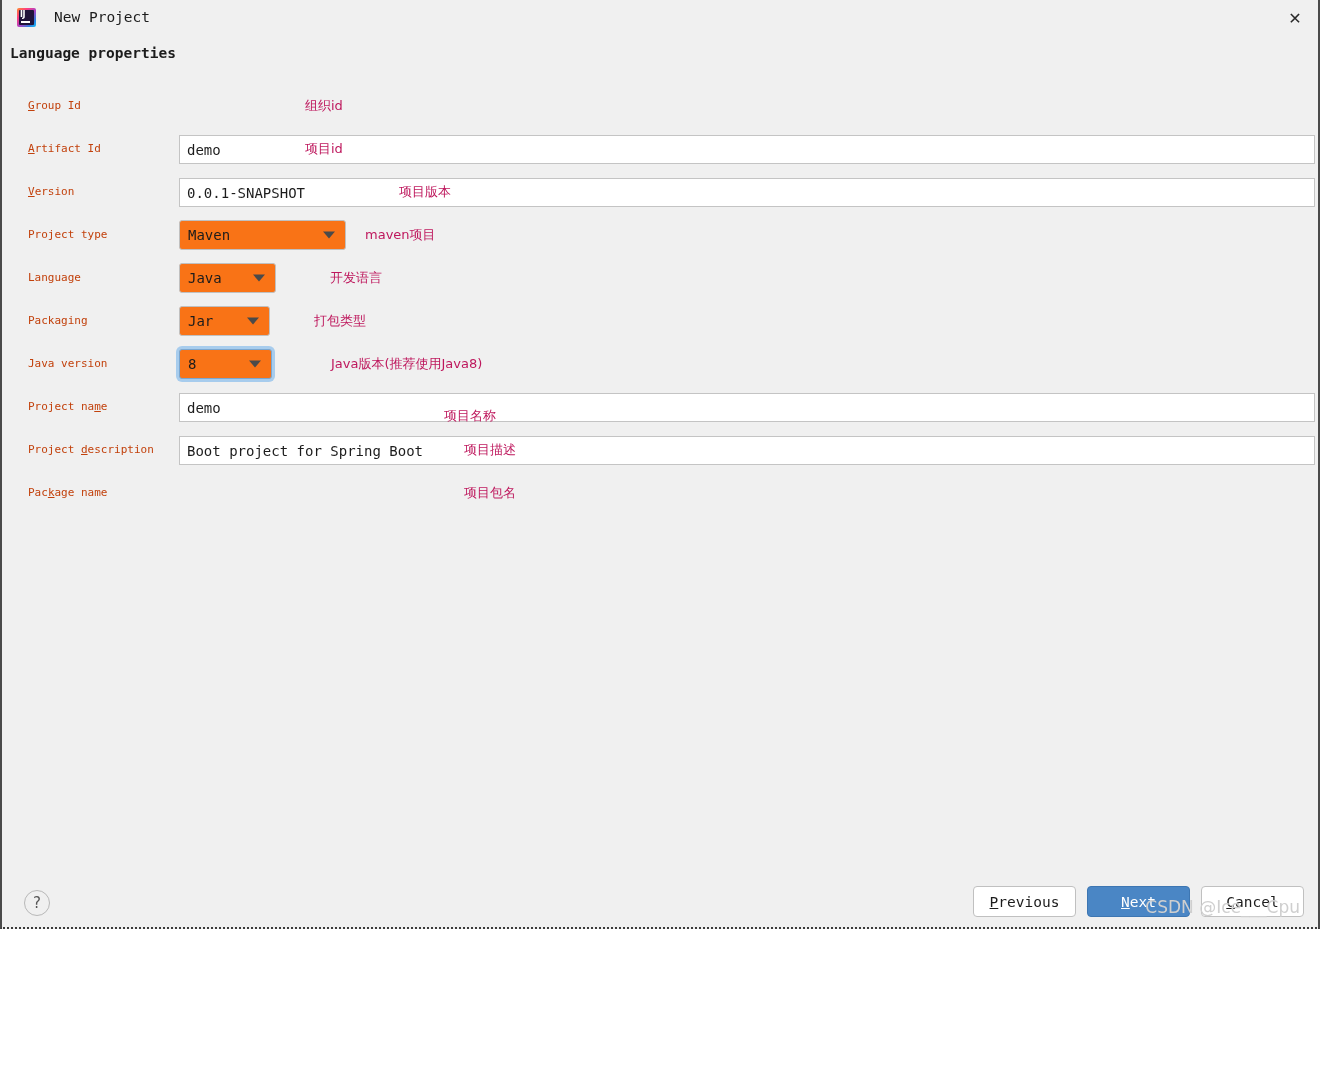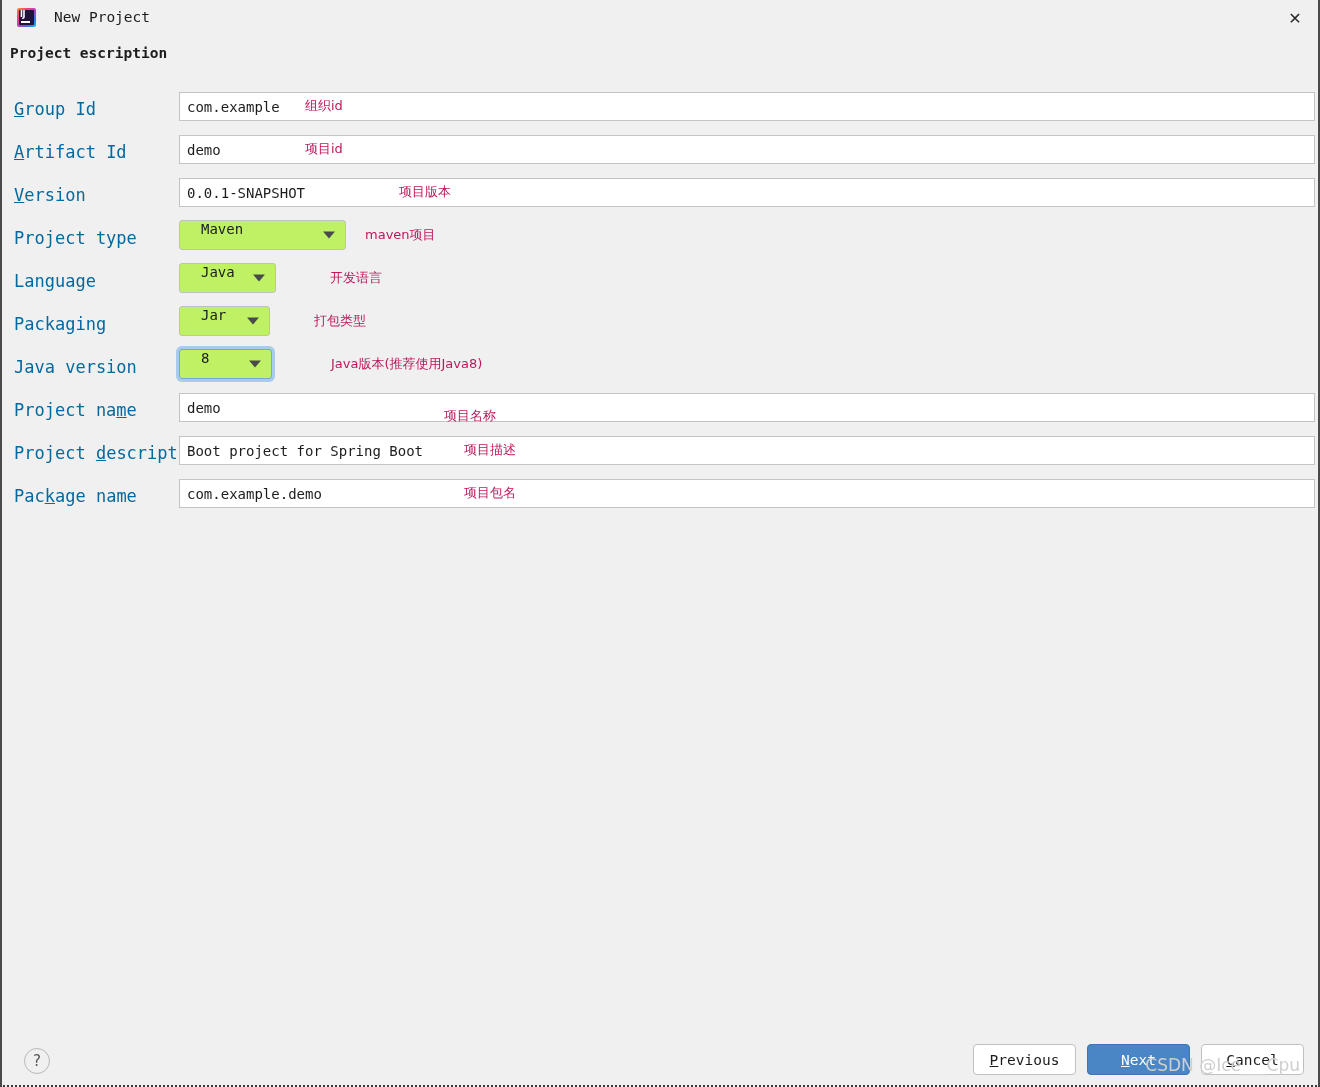--- a/index.html
+++ b/index.html
@@ -3,21 +3,21 @@
 <meta charset="utf-8">
 <style>
   html, body {
     margin: 0;
     padding: 0;
     background: #ffffff;
   }
   #dialog {
     position: relative;
     width: 1320px;
-    height: 1087px;
+    height: 929px;
     background: #f0f0f0;
     font-family: "DejaVu Sans Mono", monospace;
     font-size: 14px;
     color: #1f1f1f;
     overflow: hidden;
     box-sizing: border-box;
     border-left: 2px solid #4a4a4a;
     border-right: 2px solid #4a4a4a;
     border-bottom: 2px dotted #3a3a3a;
   }
@@ -96,24 +96,24 @@
     position: absolute;
     left: 0; top: 88px;
     width: 100%;
   }
   .row {
     position: relative;
     height: 43px;
   }
   .row-label {
     position: absolute;
-    left: 12px;
+    left: 26px;
     top: 11px;
-    font-size: 17px;
-    color: #0369a1;
+    font-size: 11px;
+    color: #c2410c;
     white-space: nowrap;
   }
   .row-label u { text-decoration: underline; }
 
   .textfield {
     position: absolute;
     left: 177px;
     top: 4px;
     width: 1136px;
     height: 29px;
@@ -126,26 +126,27 @@
     font-size: 14px;
     color: #1c1c1c;
     cursor: text;
   }
 
   .combo {
     position: absolute;
     left: 177px;
     top: 3px;
     height: 30px;
-    background: #bef264;
+    background: #f97316;
     border: 1px solid #c0c0c0;
     border-radius: 3px;
     box-sizing: border-box;
     display: flex;
-    padding-left: 21px;
+    align-items: center;
+    padding-left: 8px;
     font-size: 14px;
     color: #1c1c1c;
     cursor: pointer;
   }
   .combo .arrow {
     position: absolute;
     right: 10px;
     top: 50%;
     transform: translateY(-50%);
     width: 0; height: 0;
@@ -238,28 +239,25 @@
     <div id="app-icon">
       <div class="inner">
         <span class="ij">IJ</span>
         <span class="bar"></span>
       </div>
     </div>
     <div id="window-title">New Project</div>
     <div id="close-button">✕</div>
   </div>
 
-  <div id="section-title">Project escription</div>
+  <div id="section-title">Language properties</div>
 
   <div id="form">
       <div class="row">
         <div class="row-label"><u>G</u>roup Id</div>
-        <div class="textfield">
-          <span>com.example</span>
-        </div>
         <div class="annotation" style="left: 303px;">组织id</div>
       </div>
       <div class="row">
         <div class="row-label"><u>A</u>rtifact Id</div>
         <div class="textfield">
           <span>demo</span>
         </div>
         <div class="annotation" style="left: 303px;">项目id</div>
       </div>
       <div class="row">
@@ -310,23 +308,20 @@
       </div>
       <div class="row">
         <div class="row-label">Project <u>d</u>escription</div>
         <div class="textfield">
           <span>Boot project for Spring Boot</span>
         </div>
         <div class="annotation" style="left: 462px;">项目描述</div>
       </div>
       <div class="row">
         <div class="row-label">Pac<u>k</u>age name</div>
-        <div class="textfield">
-          <span>com.example.demo</span>
-        </div>
         <div class="annotation" style="left: 462px;">项目包名</div>
       </div>
     </div>
 
   <div id="help-button">?</div>
   <div id="footer-buttons">
       <div class="dlg-button"><u>P</u>revious</div>
       <div class="dlg-button primary"><u>N</u>ext</div>
       <div class="dlg-button"><u>C</u>ancel</div>
     </div>

